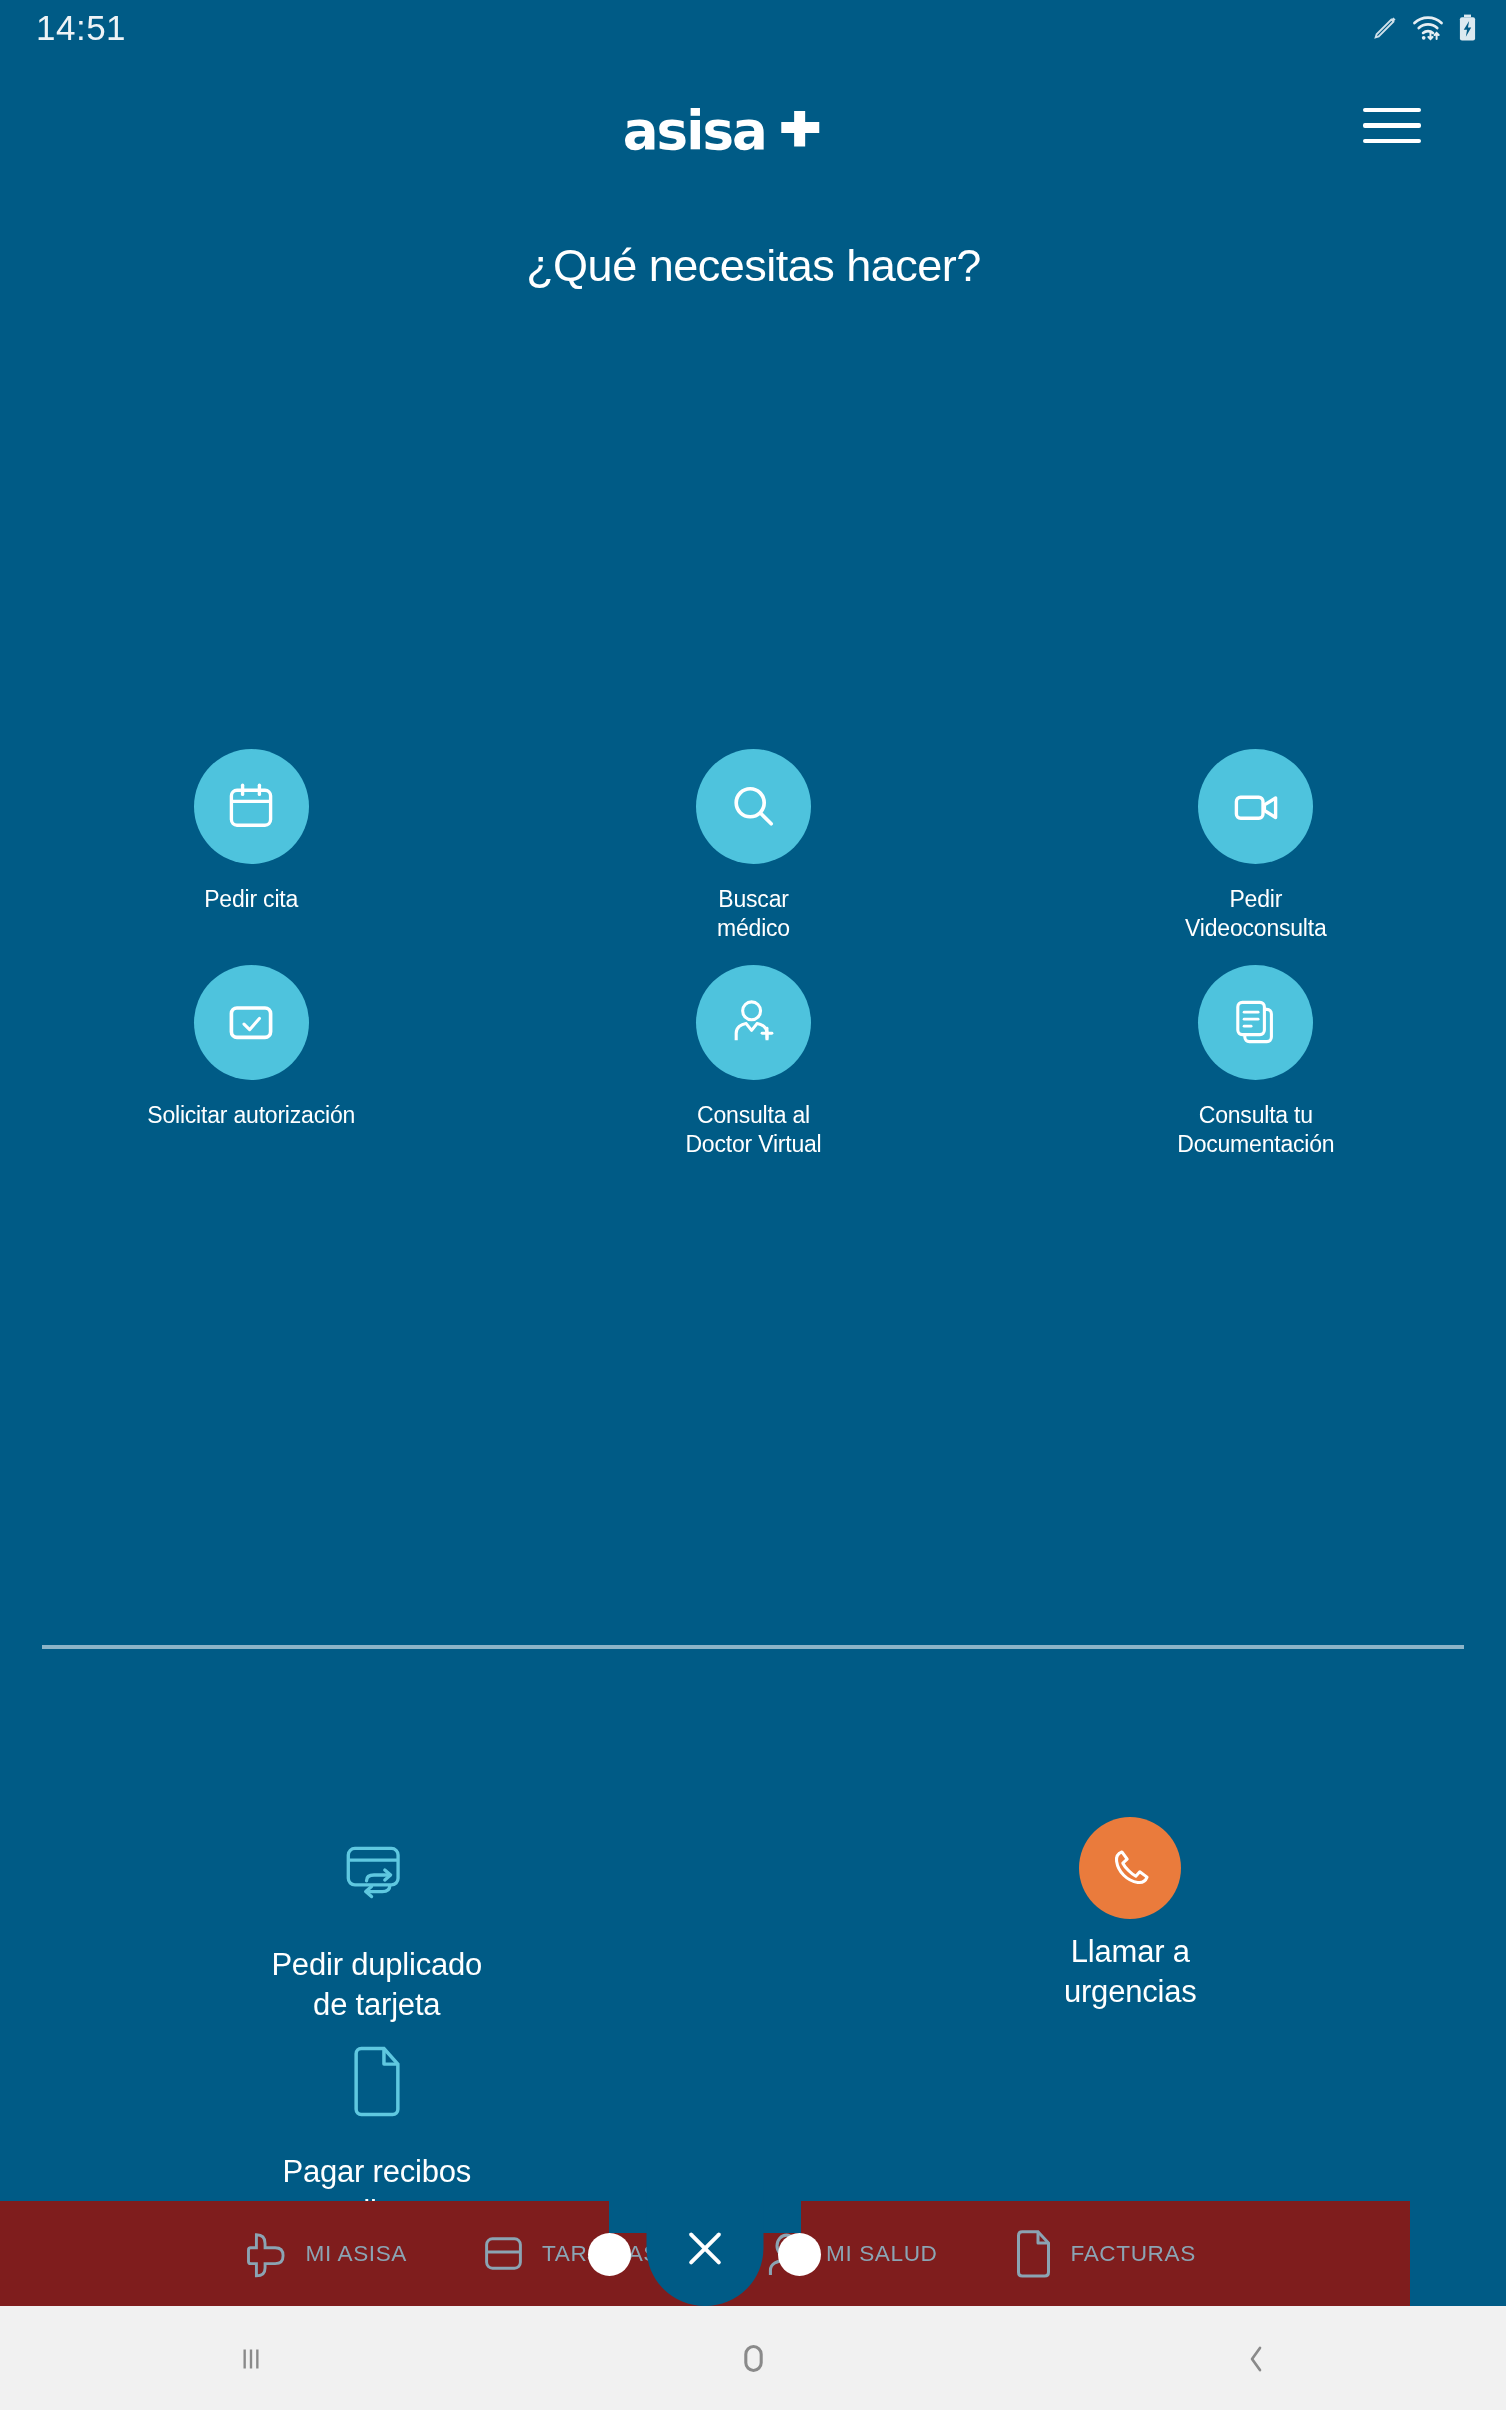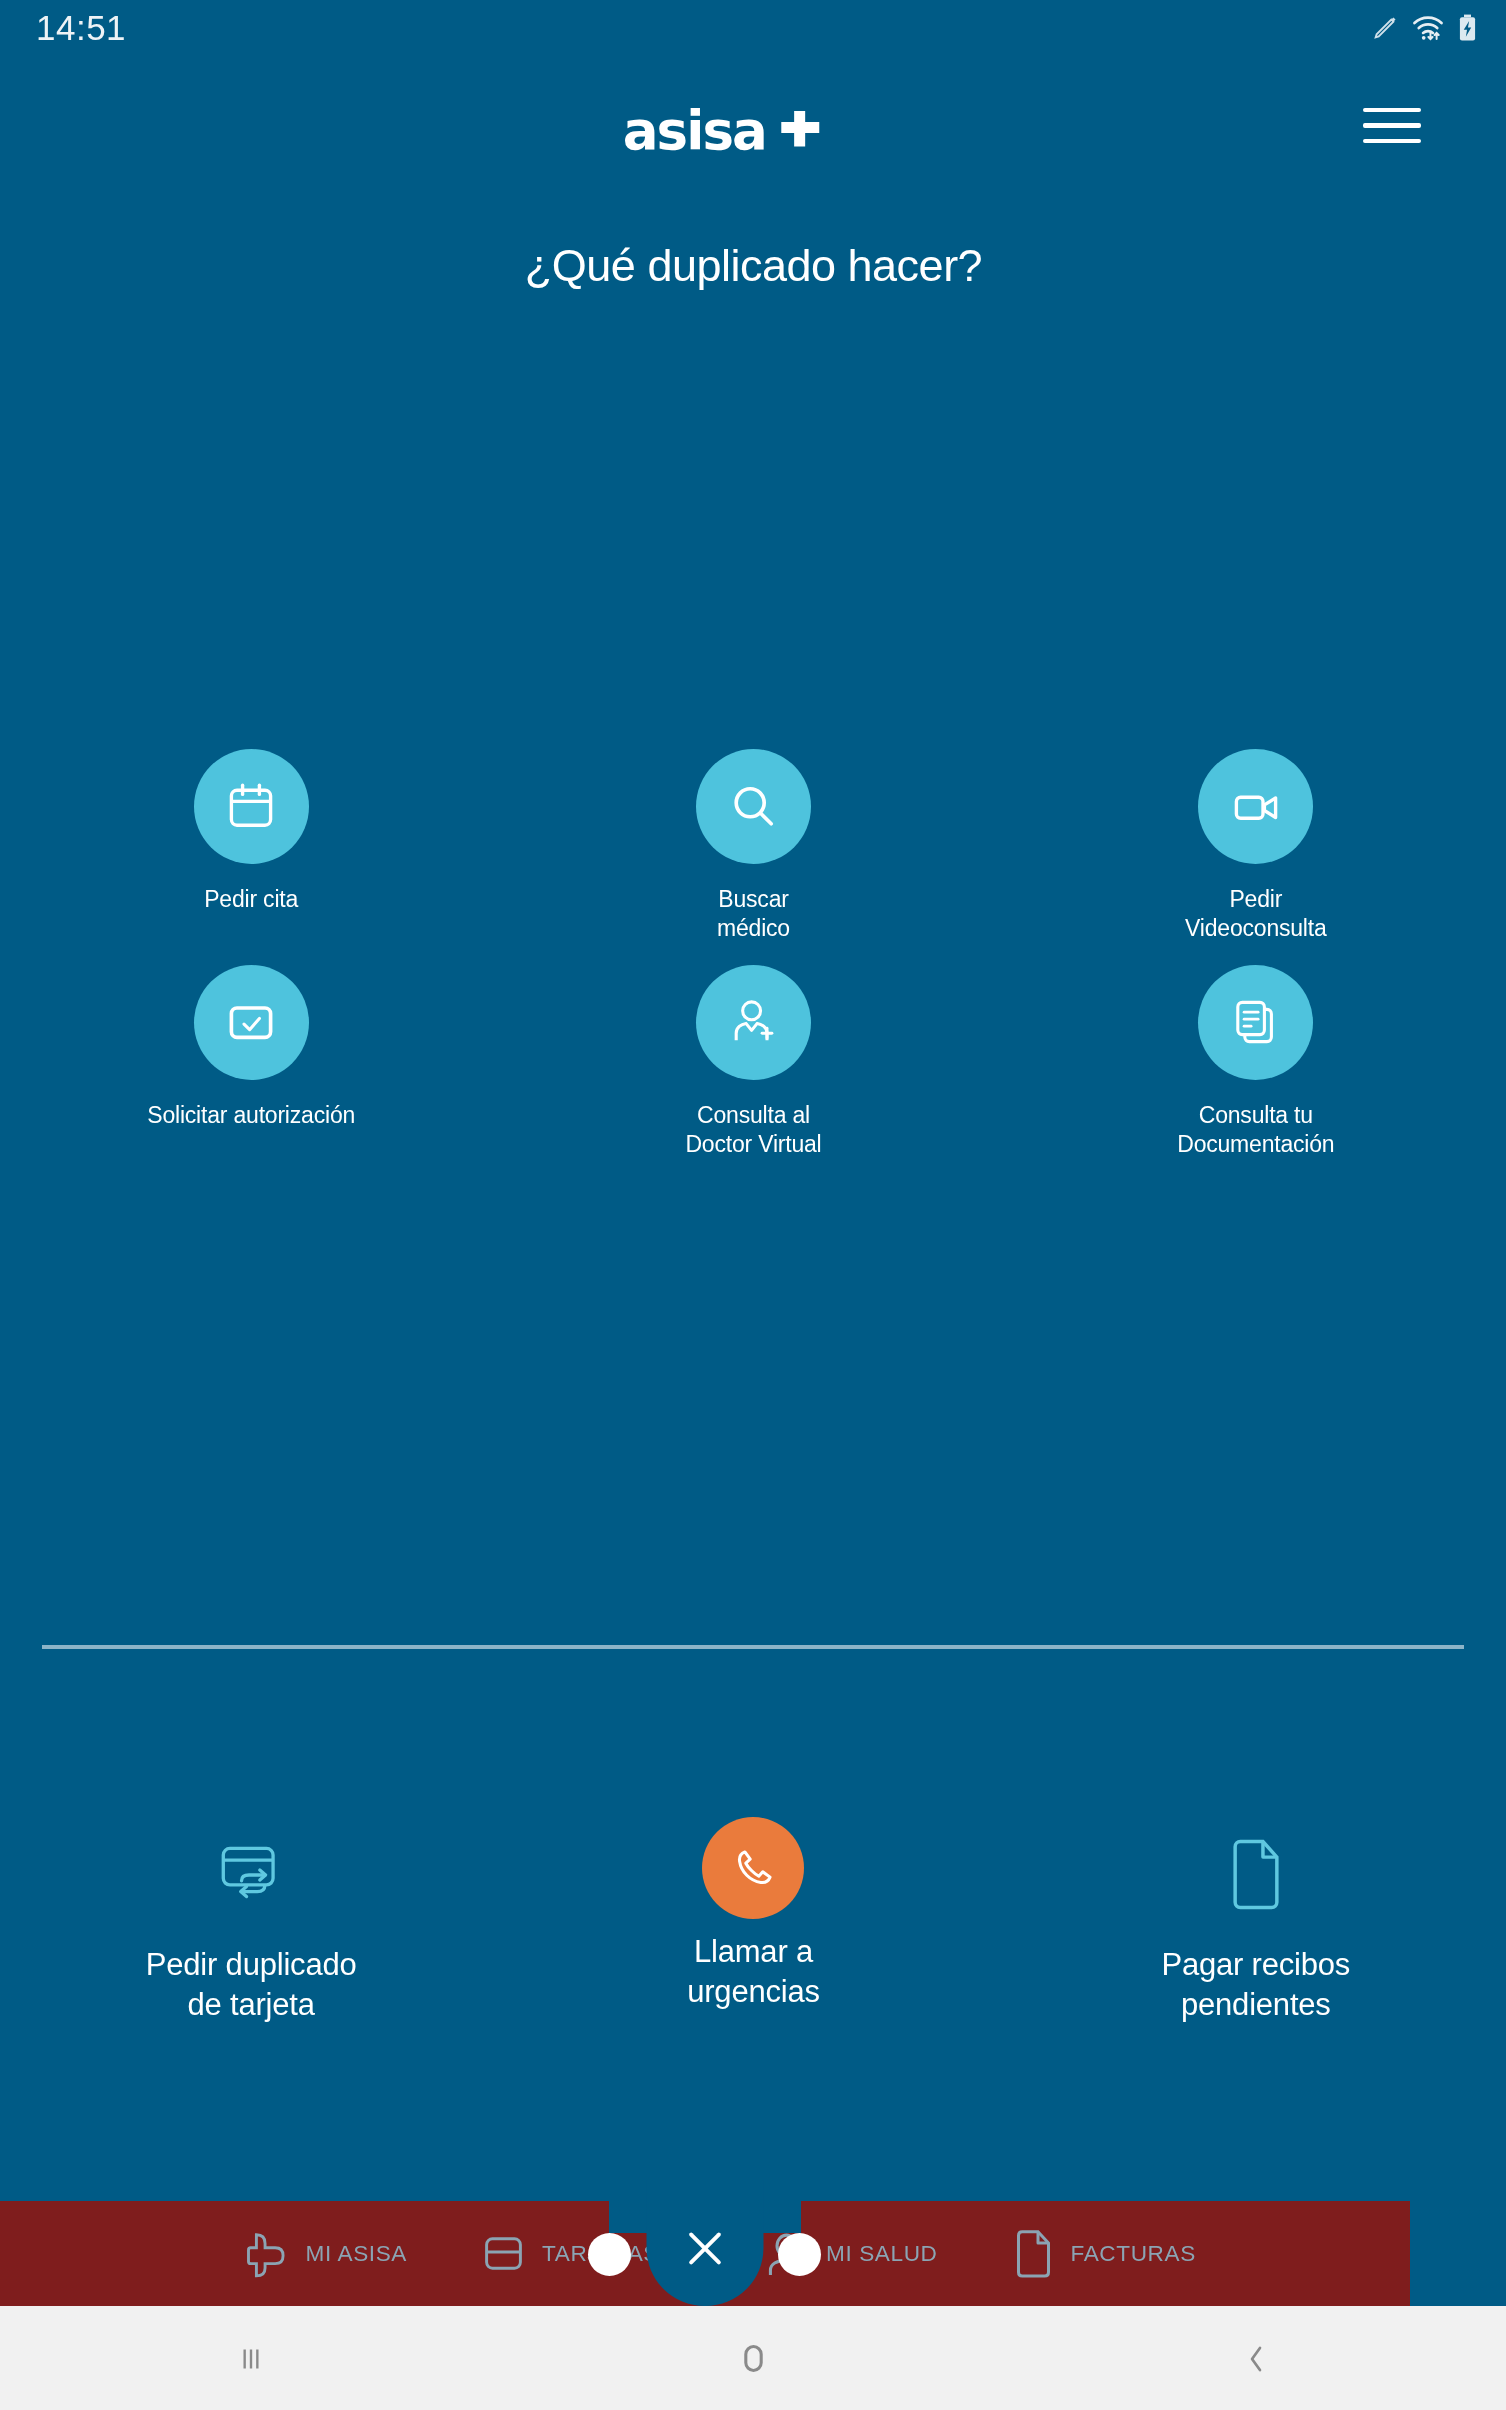--- a/index.html
+++ b/index.html
@@ -66,21 +66,21 @@
 
   
   #divider{
     position:absolute; left:42px; top:1645px; width:1422px; height:3.8px;
     background:#8cb4c8;
   }
 
   
   #secondary-grid{
     position:absolute; left:0; top:1817px; width:1507px;
-    display:grid; grid-template-columns:repeat(3,1fr);
+    display:grid; grid-template-columns:repeat(2,1fr);
   }
   .tile2{ display:flex; flex-direction:column; align-items:center; cursor:pointer; }
   .tile2-icon{
     width:115px; height:115px; display:flex; align-items:center; justify-content:center;
   }
   .tile2-icon.filled{
     border-radius:50%; background:#ea7b3c; width:102px; height:102px;
   }
   .tile2-label{
     margin-top:13px; color:#ffffff; font-size:31px; line-height:1.28;
@@ -160,21 +160,21 @@
       <path d="M15.5 4 L24.5 4 L24.5 13 L36 13 L36 22 L24.5 22 L24.5 33 L15.5 33 L15.5 22 L5 22 L5 13 L15.5 13 Z" fill="#ffffff"></path>
     </svg>
   </div>
   <div id="menu-btn">
     <span></span>
     <span></span>
     <span></span>
   </div>
 </div>
 
-<div id="page-title">¿Qué duplicado hacer?</div>
+<div id="page-title">¿Qué necesitas hacer?</div>
 
 <div id="primary-grid">
 
   <div class="tile">
     <div class="tile-circle">
       <svg width="56" height="56" viewBox="0 0 40 40">
         <rect x="6" y="8" width="28" height="25" rx="4" fill="none" stroke="#fff" stroke-width="2.4"></rect>
         <line x1="6" y1="16" x2="34" y2="16" stroke="#fff" stroke-width="2.4"></line>
         <line x1="14" y1="4.5" x2="14" y2="11" stroke="#fff" stroke-width="2.4" stroke-linecap="round"></line>
         <line x1="26" y1="4.5" x2="26" y2="11" stroke="#fff" stroke-width="2.4" stroke-linecap="round"></line>

